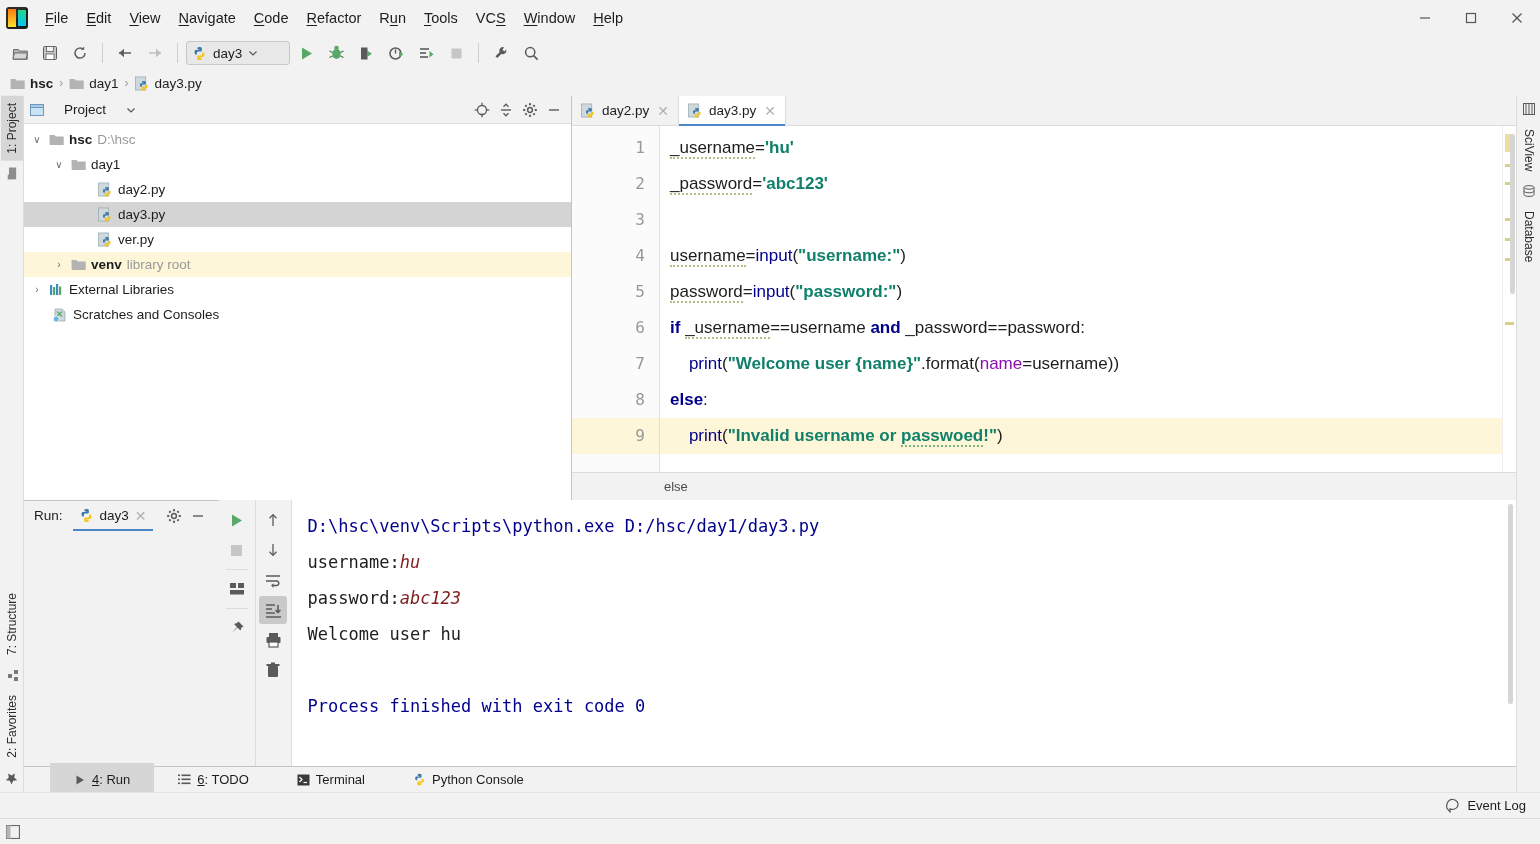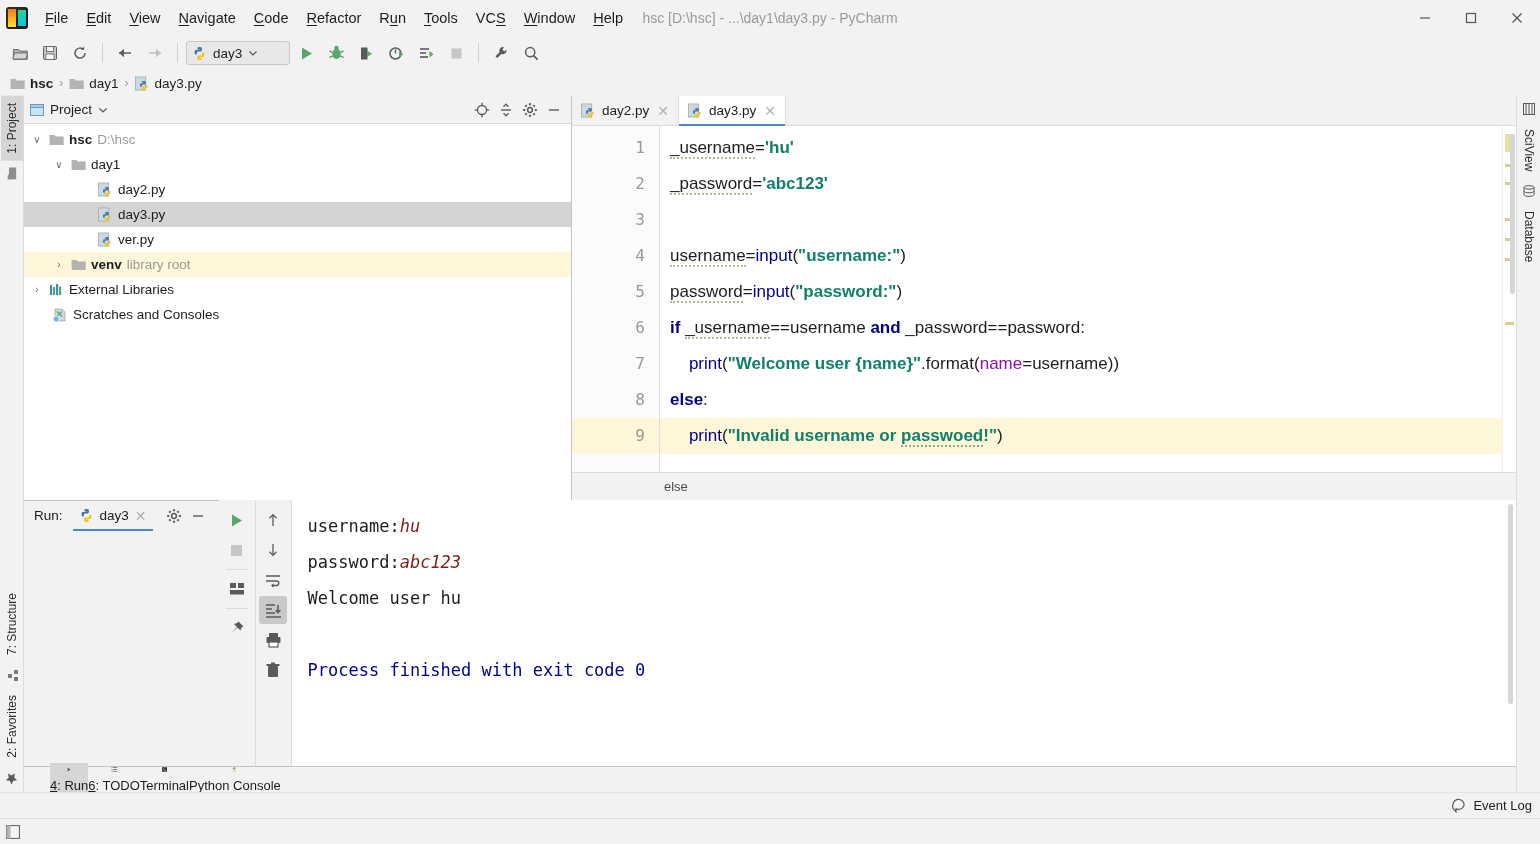--- a/index.html
+++ b/index.html
@@ -90,21 +90,21 @@
   .center { flex: 1; display: flex; flex-direction: column; min-width: 0; }
 
   
   .upper { flex: none; height: 404px; display: flex; min-height: 0; }
 
   .project {
     width: 548px; background: #fff; display: flex; flex-direction: column;
     border-right: 1px solid #c4c4c4; flex: none;
   }
   .proj-header {
-    height: 28px; display: flex; align-items: center; gap: 6px; padding: 0 6px;
+    height: 28px; display: flex; align-items: center; gap: 20px; padding: 0 6px;
     background: #f2f2f2; border-bottom: 1px solid #dcdcdc; flex: none;
   }
   .proj-title { font-size: 13.5px; }
   .proj-actions { margin-left: auto; display: flex; align-items: center; gap: 2px; }
   .pbtn {
     width: 22px; height: 22px; display: flex; align-items: center; justify-content: center;
     color: #4a4a4a; border-radius: 3px;
   }
   .tree { flex: 1; overflow: hidden; padding-top: 3px; font-size: 13.5px; }
   .trow {
@@ -198,29 +198,29 @@
   .o-cmd { color: #00008c; }
   .o-in { color: #7f1d1d; font-style: italic; }
   .o-done { color: #00008c; }
 
   
   .twbar {
     height: 26px; display: flex; align-items: center; background: #f2f2f2;
     border-top: 1px solid #c4c4c4; padding-left: 26px; flex: none; gap: 0;
   }
   .twtab {
-    display: flex; align-items: center; gap: 6px; font-size: 13px; padding: 4px 0;
-    color: #1d1d1d; height: 34px; flex-direction: column;
+    display: flex; align-items: center; gap: 6px; font-size: 13px; padding: 4px 24px;
+    color: #1d1d1d; height: 34px;
   }
   .twtab.active { background: #d6d6d6; }
   .twtab u { text-decoration: underline; }
 
   .eventbar {
     height: 26px; display: flex; align-items: center; justify-content: flex-end;
-    background: #f2f2f2; padding-right: 8px; gap: 6px; flex: none;
+    background: #f2f2f2; padding-right: 14px; gap: 6px; flex: none;
     border-top: 1px solid #e4e4e4;
   }
   .statusbar {
     height: 26px; display: flex; align-items: center; background: #f2f2f2;
     border-top: 1px solid #dcdcdc; padding: 0 10px 0 6px; flex: none; font-size: 13px;
   }
   .sb-right { margin-left: auto; display: flex; align-items: center; gap: 18px; }
   .sb-item { color: #1d1d1d; }
   .sb-icons { display: flex; align-items: center; gap: 12px; margin-left: 6px; }
 
@@ -237,21 +237,20 @@
     <div class="menu-item"><u>E</u>dit</div>
     <div class="menu-item"><u>V</u>iew</div>
     <div class="menu-item"><u>N</u>avigate</div>
     <div class="menu-item"><u>C</u>ode</div>
     <div class="menu-item"><u>R</u>efactor</div>
     <div class="menu-item">R<u>u</u>n</div>
     <div class="menu-item"><u>T</u>ools</div>
     <div class="menu-item">VC<u>S</u></div>
     <div class="menu-item"><u>W</u>indow</div>
     <div class="menu-item"><u>H</u>elp</div>
-    <div class="wintitle">hsc [D:\hsc] - ...\day1\day3.py - PyCharm</div>
     <div class="wincontrols">
       <div class="wincontrol">
         <svg width="12" height="12" viewBox="0 0 12 12">
             <line x1="1" y1="6" x2="11" y2="6" stroke="#555" stroke-width="1.2"></line>
           </svg>
       </div>
       <div class="wincontrol">
         <svg width="12" height="12" viewBox="0 0 12 12">
             <rect x="1.5" y="1.5" width="9" height="9" fill="none" stroke="#555" stroke-width="1.2"></rect>
           </svg>
@@ -719,20 +718,21 @@
             <div class="rbtn">
               <svg width="16" height="16" viewBox="0 0 16 16">
                   <rect x="3" y="4" width="10" height="11" rx="1" fill="#5a5a5a"></rect>
                   <rect x="1.5" y="2" width="13" height="2" fill="#5a5a5a"></rect>
                   <rect x="6" y="0.5" width="4" height="2" fill="#5a5a5a"></rect>
                 </svg>
             </div>
           </div>
 
           <div class="console">
+            <div class="oline o-cmd">D:\hsc\venv\Scripts\python.exe D:/hsc/day1/day3.py</div>
             <div class="oline"><span>username:</span><span class="o-in">hu</span></div>
             <div class="oline"><span>password:</span><span class="o-in">abc123</span></div>
             <div class="oline">Welcome user hu</div>
             <div class="oline"> </div>
             <div class="oline o-done">Process finished with exit code 0</div>
             <div class="scroll-thumb" style="top:4px;height:200px;right:3px"></div>
           </div>
         </div>
       </div>
 

